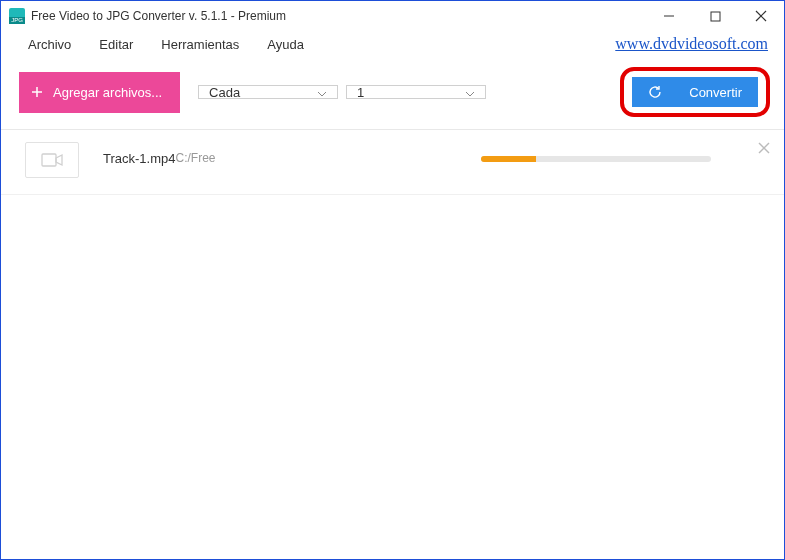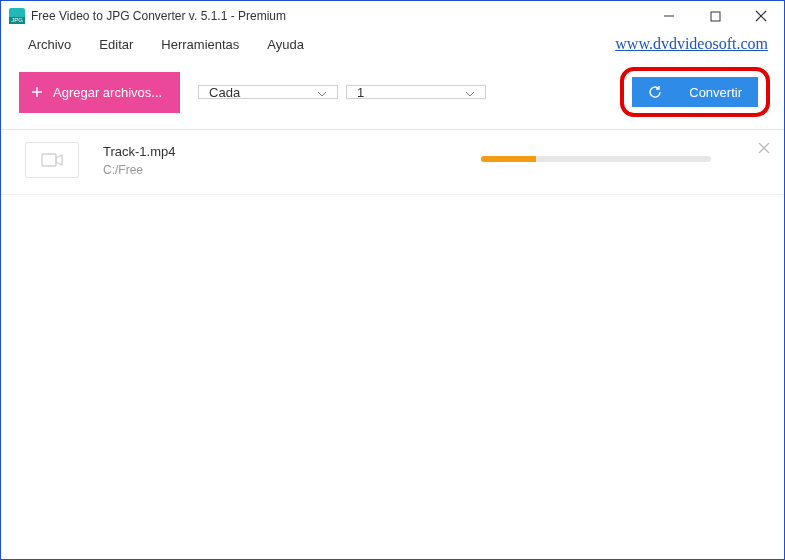--- a/index.html
+++ b/index.html
@@ -24,21 +24,21 @@
     .sel1 { width: 140px; margin-left: 10px;}
     .sel2 { width: 140px; }
     .sel3 { width: 140px; }
     .convert-wrap { margin-left: auto; border: 4px solid #e20000; border-radius: 14px; padding: 6px 8px; }
     .convert-btn { background: #2f8be8; color: #fff; height: 30px; display: flex; align-items: center; padding: 0 16px; border: none; font-size: 13px; cursor: pointer; gap: 17px; }
     .convert-btn .refresh { margin-right: 10px; display: inline-flex; }
     .list { border-top: 1px solid #e8e8e8; }
     .row { display: flex; align-items: center; padding: 12px 18px 16px 24px; position: relative; border-bottom: 1px solid #f0f0f0;}
     .thumb { width: 54px; height: 36px; border: 1px solid #e2e2e2; display: flex; align-items: center; justify-content: center; border-radius: 2px; margin-right: 24px;}
     .thumb svg { stroke: #d0d0d0; fill: none; }
-    .file-info { display: flex; flex-direction: column; }
+    .file-info { display: flex; flex-direction: row; }
     .file-name { color: #333; font-size: 13px; margin-bottom: 4px;}
     .file-path { color: #999; font-size: 12px; }
     .progress { position: absolute; left: 480px; top: 26px; width: 230px; height: 6px; background: #e6e6e6; border-radius: 3px; overflow: hidden;}
     .progress-fill { height: 100%; background: #f39c12; width: 24%; }
     .row-close { position: absolute; right: 14px; top: 10px; color: #bbb; font-size: 16px; cursor: pointer; }
     .chev svg { stroke: #888; }
   </style>
 </head>
 <body>
 

